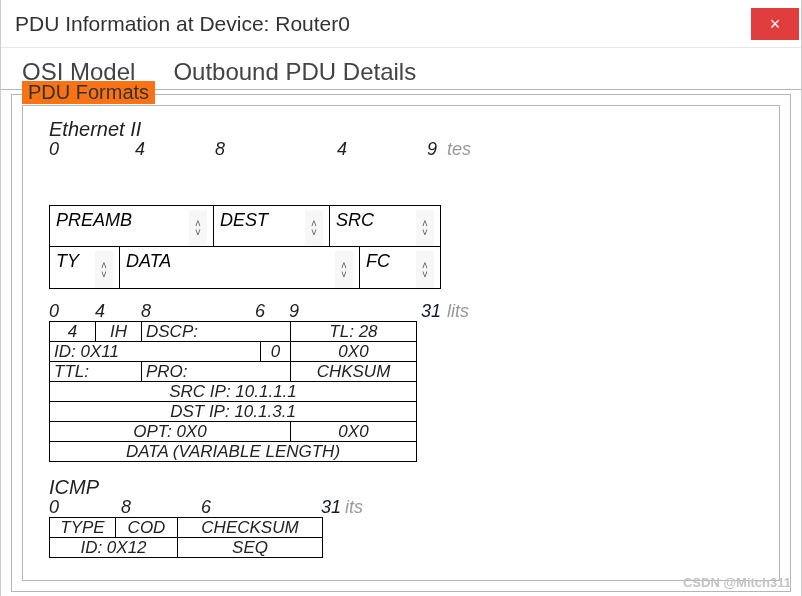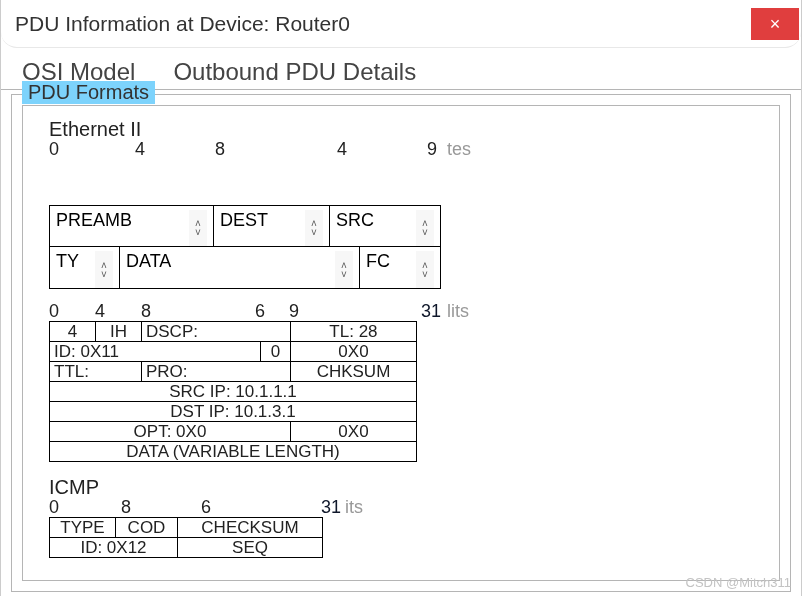--- a/index.html
+++ b/index.html
@@ -13,21 +13,20 @@
     border-left: 1px solid #ccc;
     border-right: 1px solid #ccc;
   }
   .titlebar {
     display: flex;
     justify-content: space-between;
     align-items: center;
     height: 48px;
     padding-left: 14px;
     border-bottom: 1px solid #e8e8e8;
-    border-radius: 16px;
   }
   .titlebar-text {
     font-size: 21px;
     font-weight: 400;
     color: #333;
   }
   .close-btn {
     width: 48px;
     height: 32px;
     background: #e03e3e;
@@ -65,31 +64,32 @@
     margin: 4px 10px 0 10px;
     border: 1px solid #b5b5b5;
     position: relative;
     padding: 10px 10px 10px 10px;
     height: 498px;
   }
   .fieldset-legend {
     position: absolute;
     top: -14px;
     left: 10px;
-    background: #7dd3fc;
+    background: #f97316;
     padding: 0 6px;
     font-size: 20px;
     color: #333;
   }
   .inner-area {
     border: 1px solid #b5b5b5;
     height: 100%;
     padding: 12px 42px 0 26px;
     position: relative;
     overflow: hidden;
+    font-style: italic;
   }
   .section {
     margin-bottom: 14px;
   }
   .sec-title {
     font-size: 20px;
     color: #222;
     margin-bottom: 0;
   }
   .rule-row {
@@ -139,20 +139,21 @@
   }
   .ip-bits-tail { color:#0f172a; }
 
   .watermark {
     position: absolute;
     bottom: 6px;
     right: 10px;
     font-size: 13px;
     color: #c3c3c3;
     font-family: Arial, sans-serif;
+    font-weight: bold;
   }
 </style>
 </head>
 <body>
 
 <div class="titlebar">
   <div class="titlebar-text">PDU Information at Device: Router0</div>
   <div class="close-btn">
     <span>×</span>
   </div>

